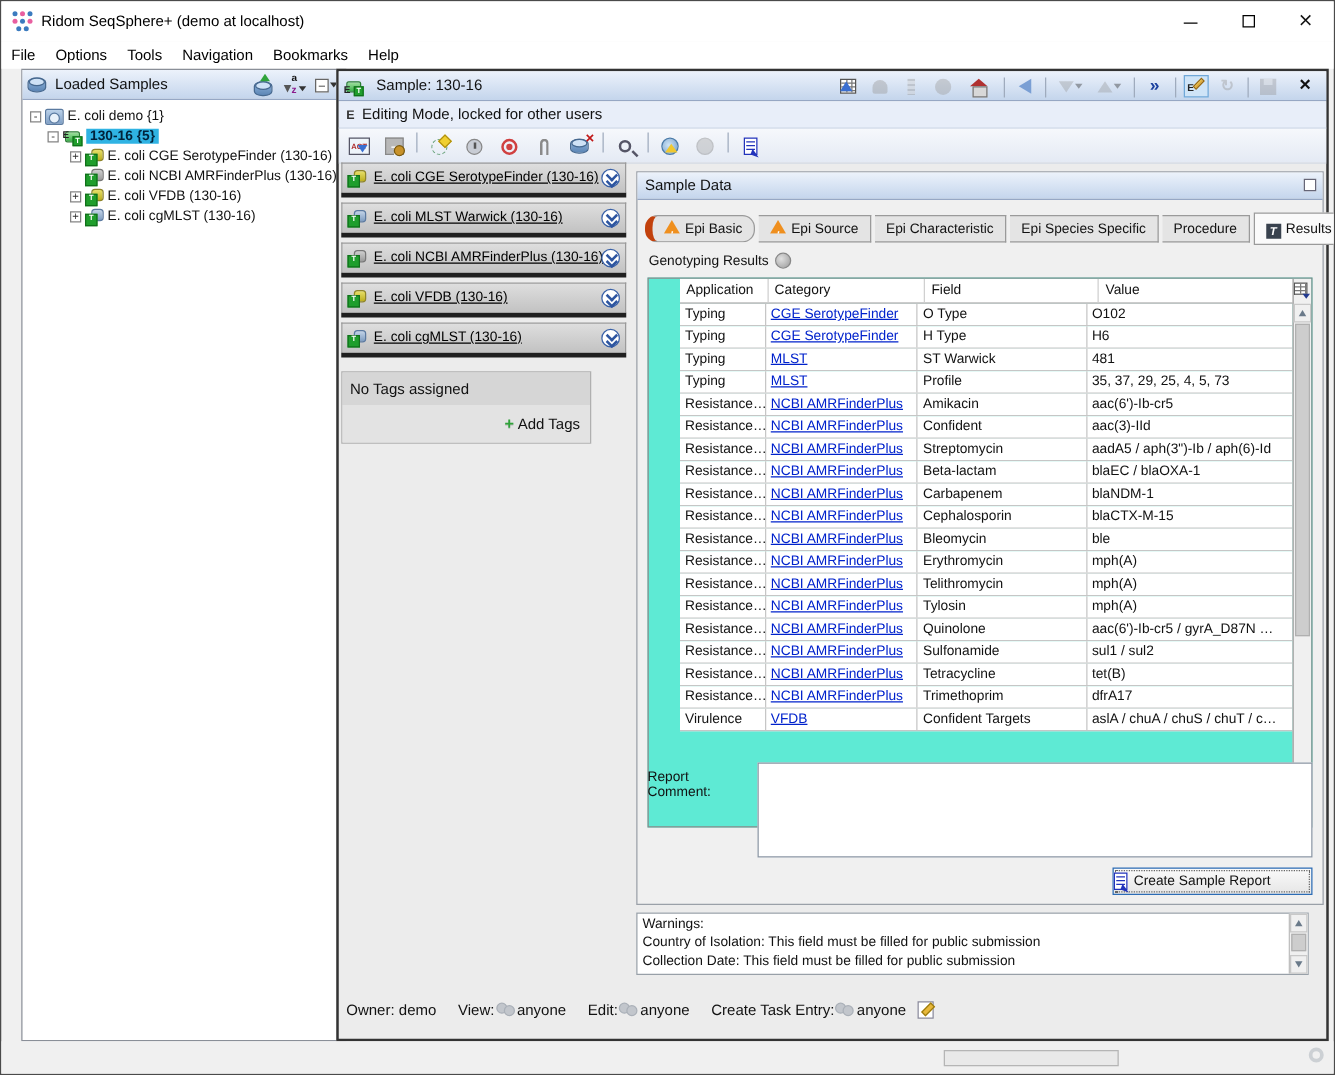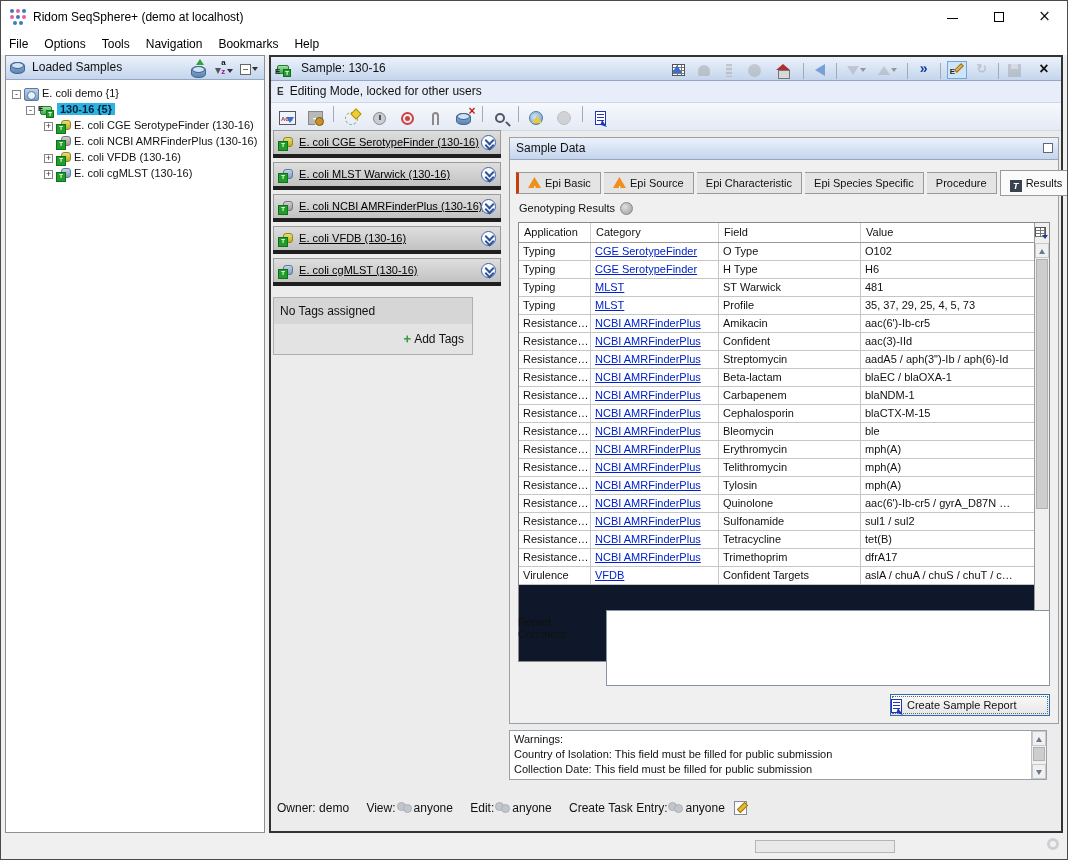--- a/index.html
+++ b/index.html
@@ -19,21 +19,21 @@
   #btn-close i { font-size:15px; line-height:31px; font-family:"DejaVu Sans",sans-serif; }
 
   
   #menubar { position:absolute; left:0; top:32px; right:0; height:22px; background:#fff; }
   .menu-item { display:inline-block; padding:4px 8px 0 8px; font-size:12px; color:#000; }
 
   
   .hdr { background:linear-gradient(#ecf2fb,#c4d5ec); border-bottom:1px solid #96a7c4; }
 
   
-  #leftpanel { position:absolute; left:4px; top:54px; width:260px; height:778px; border:1px solid #8a8f98; background:#fff; }
+  #leftpanel { position:absolute; left:16px; top:54px; width:260px; height:778px; border:1px solid #8a8f98; background:#fff; }
   #lp-header { position:relative; height:24px; line-height:23px; padding-left:4px; }
   #lp-title { font-size:12px; margin-left:4px; }
   .cyl { display:inline-block; position:relative; width:15px; height:12px; background:linear-gradient(#8fb4dd,#5d86b5); border:1px solid #46688f; border-radius:7px/4px; vertical-align:middle; }
   .cyl::before { content:""; position:absolute; left:0; right:0; top:-1px; height:5px; background:#cfe2f6; border:1px solid #46688f; border-radius:50%; }
   #lp-tools { position:absolute; right:4px; top:2px; }
   #lp-tools .tb { display:inline-block; position:relative; width:22px; height:20px; vertical-align:top; text-align:center; }
   .caret { display:inline-block; width:0; height:0; border-left:3px solid transparent; border-right:3px solid transparent; border-top:4px solid #333; vertical-align:middle; margin-left:1px; }
   .up-arrow-g { position:absolute; left:8px; top:1px; width:0; height:0; border-left:4px solid transparent; border-right:4px solid transparent; border-bottom:6px solid #2fa33a; }
   .az { font-size:8px; font-weight:bold; line-height:9px; display:inline-block; text-align:left; }
   .az .a { color:#111; } .az .z { color:#8b1a8b; }
@@ -141,33 +141,33 @@
   #tags-body { height:30px; background:#e3e3e3; text-align:right; line-height:30px; padding-right:8px; }
   .plus-g { color:#2fa33a; font-weight:bold; font-size:13px; margin-right:3px; text-shadow:0 1px 0 #bbb; }
   #addtags-label { font-size:12px; color:#111; }
 
   
   #sdp { position:absolute; left:238px; top:80px; width:550px; height:587px; background:#f0f0f0; border:1px solid #9aa0a8; }
   #sdp-header { position:relative; height:22px; line-height:21px; padding-left:6px; font-size:12px; }
   #sdp-restore { position:absolute; right:5px; top:5px; width:10px; height:10px; border:1px solid #667; background:#fff; }
   #tabs { position:absolute; left:6px; top:32px; height:24px; white-space:nowrap; }
   .tab { display:inline-block; position:relative; height:22px; line-height:21px; padding:0 9px; border:1px solid #9a9a9a; border-left:none; background:#e4e4e4; font-size:11px; vertical-align:bottom; }
-  .tab:first-of-type { border-left:3px solid #c2410c; }
+  .tab:first-of-type { border-left:6px solid #c2410c;border-radius:10px; }
   .tab.active { background:#fafafa; height:26px; line-height:25px; margin-bottom:-2px; border-left:1px solid #9a9a9a; font-size:11px; z-index:3; }
   .tab-ic { display:none; }
   .tab-ic.warn { display:inline-block; position:relative; width:13px; height:11px; margin-right:4px; background:#ef8f1e; clip-path:polygon(50% 0, 100% 100%, 0 100%); vertical-align:-1px; }
   .tab-ic.warn::after { content:"!"; position:absolute; left:5px; top:1px; color:#fff; font-size:8px; font-weight:bold; }
   .tab-ic.tee { display:inline-block; width:12px; height:12px; margin-right:4px; background:#39424e; color:#fff; font-size:9px; font-weight:bold; text-align:center; line-height:12px; vertical-align:-2px; }
   .tab-ic.tee::after { content:"T"; }
 
   #geno-head { position:absolute; left:9px; top:64px; font-size:11px; color:#111; }
   .globe-s { display:inline-block; width:13px; height:13px; border-radius:50%; background:radial-gradient(circle at 4px 4px,#e0e0e0,#9a9a9a); border:1px solid #888; vertical-align:-3px; margin-left:5px; }
 
   
-  #rtable { position:absolute; left:8px; top:84px; width:532px; height:440px; background:#0f172a; border:1px solid #8a8a8a; overflow:hidden; }
+  #rtable { position:absolute; left:8px; top:84px; width:532px; height:440px; background:#5eead4; border:1px solid #8a8a8a; overflow:hidden;padding-left:25px; }
   .thead { display:flex; height:20px; border-bottom:1px solid #9a9a9a; background:#fff; }
   .th { line-height:19px; padding-left:5px; border-right:1px solid #d0d0d0; font-size:11px; color:#111; overflow:hidden; white-space:nowrap; }
   .trowx { display:flex; height:18px; border-bottom:1px solid #c6c6c6; background:#fff; }
   .tc { line-height:17px; padding-left:4px; border-right:1px solid #c6c6c6; overflow:hidden; white-space:nowrap; font-size:11px; }
   .c0 { width:72px; } .c1 { width:128px; } .c2 { width:142px; } .c3 { width:173px; border-right:none; }
   .lnk { color:#0022cc; text-decoration:underline; }
   #vscroll { position:absolute; right:0; top:0; bottom:0; width:15px; border-left:1px solid #9a9a9a; background:#f0f0f0; }
   .sbtn { position:absolute; left:0; width:14px; height:15px; background:#f0f0f0; border:1px solid #c8c8c8; text-align:center; }
   .sbtn .t-up-s { display:inline-block; margin-top:4px; width:0;height:0; border-left:3px solid transparent; border-right:3px solid transparent; border-bottom:5px solid #6a7a8a; }
   .sbtn .t-down-s { display:inline-block; margin-top:4px; width:0;height:0; border-left:3px solid transparent; border-right:3px solid transparent; border-top:5px solid #6a7a8a; }

